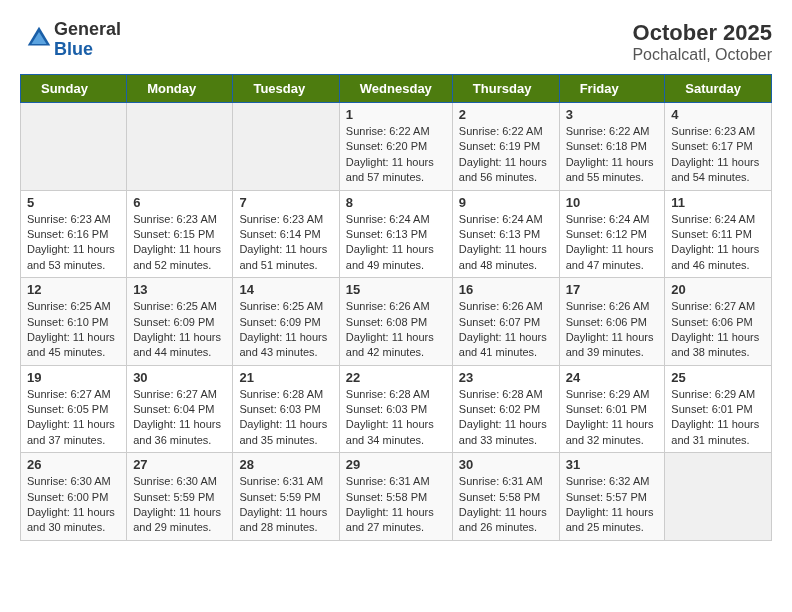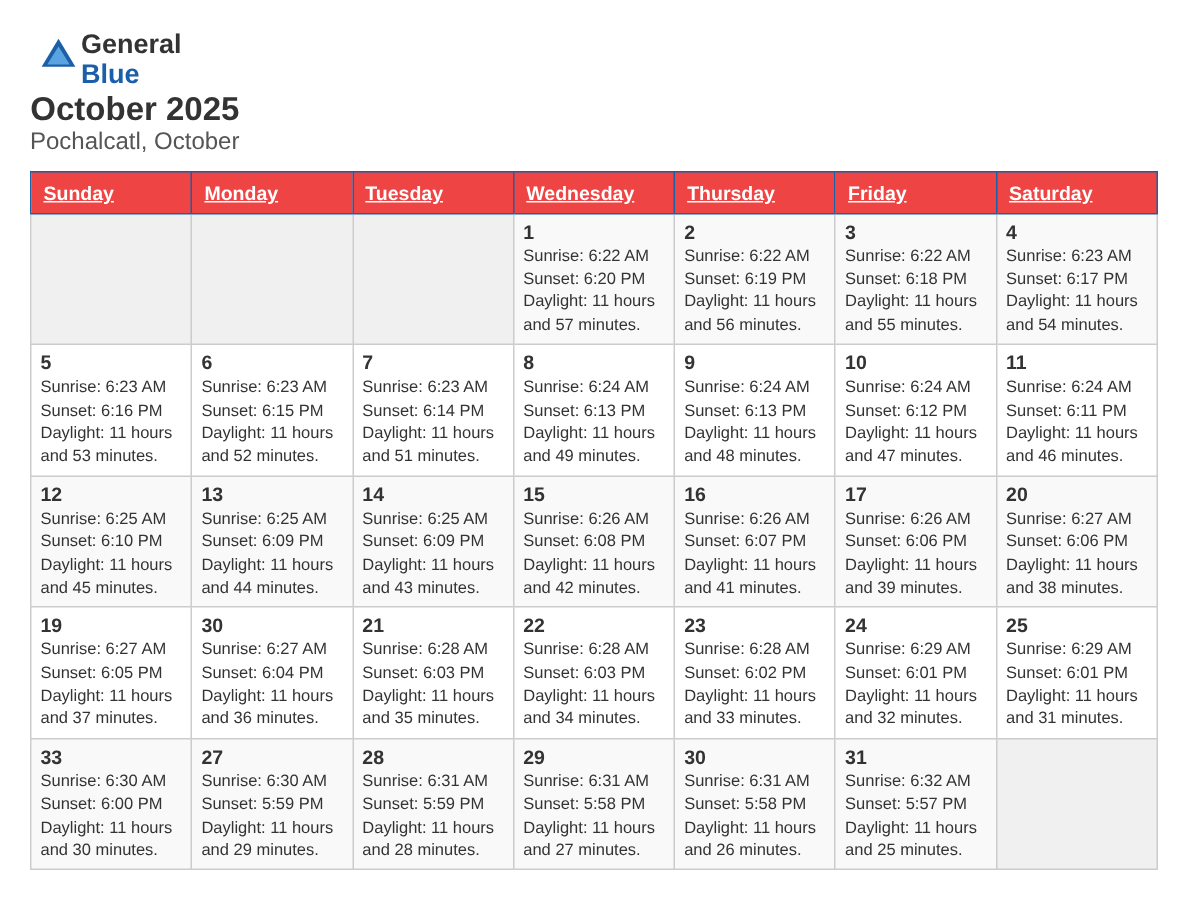--- a/index.html
+++ b/index.html
@@ -8,21 +8,20 @@
       background: #fff;
       width: 792px;
       min-height: 612px;
       padding: 20px;
     }
     .header {
       display: flex;
       justify-content: space-between;
       align-items: flex-start;
       margin-bottom: 10px;
-      flex-direction: column;
     }
     .logo {
       display: flex;
       align-items: center;
     }
     .logo-text {
       font-size: 18px;
       font-weight: bold;
       line-height: 1.1;
     }
@@ -44,27 +43,26 @@
     .location {
       font-size: 16px;
       color: #555;
     }
     .calendar {
       width: 100%;
       border-collapse: collapse;
       border: 1px solid #ccc;
     }
     .calendar th {
-      background: #ef4444;
+      background: #4d7c0f;
       color: #fff;
       text-align: left;
-      padding: 6px 8px;
+      padding: 6px 20px;
       font-size: 13px;
       border: 1px solid #1a5fa8;
-      text-decoration: underline;
     }
     .calendar td {
       vertical-align: top;
       border: 1px solid #ccc;
       padding: 4px 6px;
       width: calc(100% / 7);
       min-height: 80px;
       background: #fff;
     }
     .calendar tr:nth-child(odd) td {
@@ -305,21 +303,21 @@
         <td>
           <span class="day-number">25</span>
           <div class="day-info" style="white-space: pre-line;">Sunrise: 6:29 AM
 Sunset: 6:01 PM
 Daylight: 11 hours
 and 31 minutes.</div>
         </td>
       </tr>
       <tr>
         <td>
-          <span class="day-number">33</span>
+          <span class="day-number">26</span>
           <div class="day-info" style="white-space: pre-line;">Sunrise: 6:30 AM
 Sunset: 6:00 PM
 Daylight: 11 hours
 and 30 minutes.</div>
         </td>
         <td>
           <span class="day-number">27</span>
           <div class="day-info" style="white-space: pre-line;">Sunrise: 6:30 AM
 Sunset: 5:59 PM
 Daylight: 11 hours

